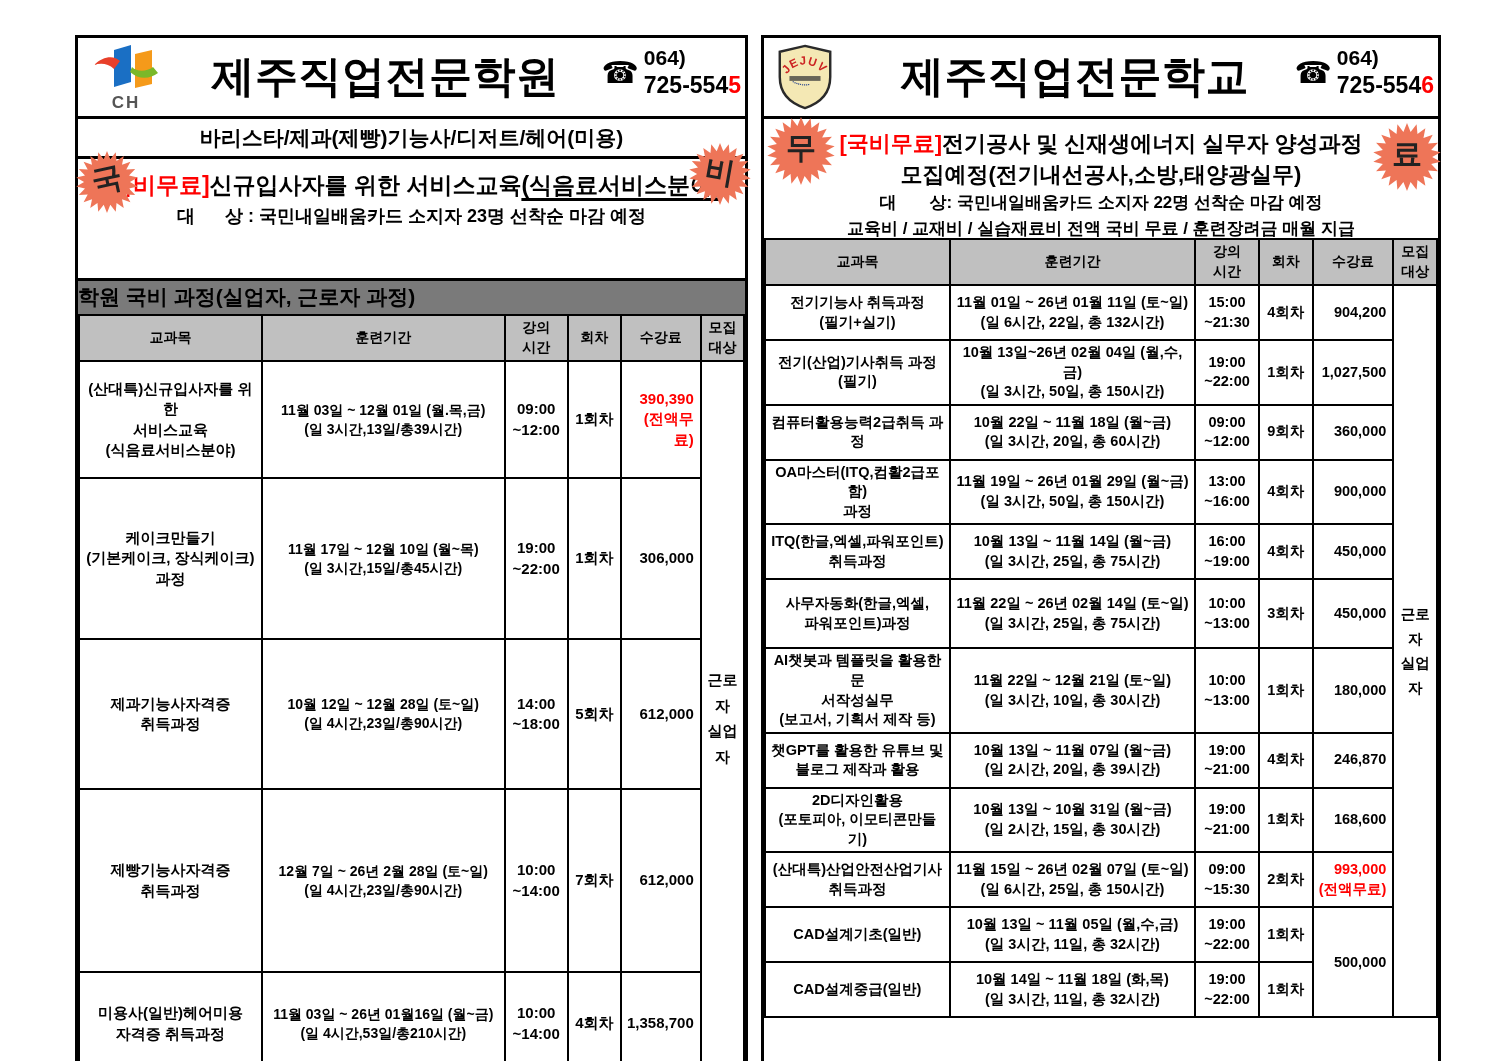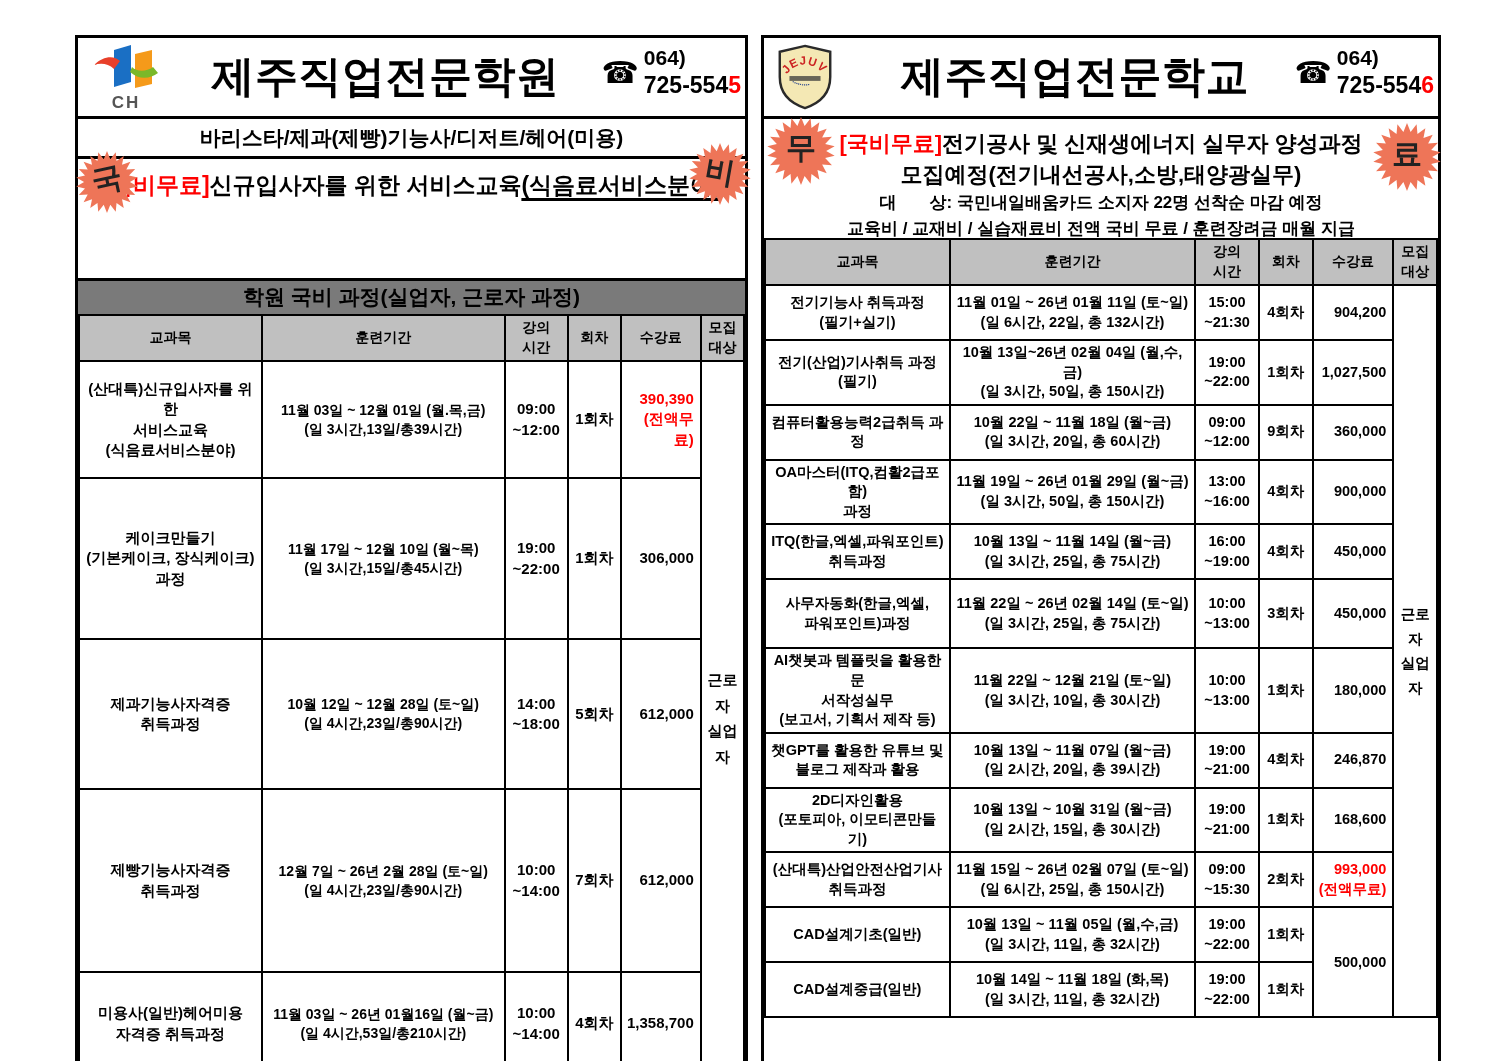--- a/index.html
+++ b/index.html
@@ -34,21 +34,21 @@
   .burst svg{width:100%;height:100%;display:block}
   .burst polygon{fill:var(--burst-color,#ee7558)}
   .burst span{position:absolute;left:50%;top:50%;transform:translate(-50%,-55%);font-size:30px;color:#222}
   .burst.tilt-l span{transform:translate(-50%,-55%) rotate(-12deg)}
   .burst.tilt-r span{transform:translate(-50%,-55%) rotate(10deg)}
   .b-tl{left:-2px;top:-8px}
   .b-tr{right:-6px;top:-16px}
   .b-tl2{left:3px;top:-2px;width:68px;height:68px}
   .b-tr2{right:-3px;top:4px;width:68px;height:68px}
 
-  .bar{border-top:3px solid #000;background:var(--bar-gray,#7a7a7a);text-align:center;font-size:21px;padding:2px 0 3px;color:#000}
+  .bar{border-top:3px solid #000;background:var(--bar-gray,#7a7a7a);font-size:21px;padding:2px 0 3px;color:#000}
 
   table{border-collapse:collapse;width:100%;table-layout:fixed}
   th,td{border:2px solid #000;white-space:pre-line;vertical-align:middle;overflow:hidden}
   thead th{background:var(--header-gray,#c0c0c0);font-size:14px;height:46px;line-height:1.4}
   td{font-size:15px;text-align:center;line-height:1.35;padding:2px 3px}
   td.fee{text-align:right;padding-right:6px}
   td.recruit{font-size:15px;line-height:1.7}
   td.time{font-size:15px}
   td.period{font-size:14px}
 
@@ -99,20 +99,21 @@
           </svg>
           <span>국</span>
         </div>
       <div class="burst b-tr tilt-r">
           <svg viewBox="0 0 100 100">
             <polygon points="50.0,0.0 55.3,13.4 64.1,2.0 65.4,16.3 77.0,7.9 74.2,22.0 87.8,17.3 81.1,30.0 95.5,29.2 85.5,39.6 99.5,42.9 87.0,50.0 99.5,57.1 85.5,60.4 95.5,70.8 81.1,70.0 87.8,82.7 74.2,78.0 77.0,92.1 65.4,83.7 64.1,98.0 55.3,86.6 50.0,100.0 44.7,86.6 35.9,98.0 34.6,83.7 23.0,92.1 25.8,78.0 12.2,82.7 18.9,70.0 4.5,70.8 14.5,60.4 0.5,57.1 13.0,50.0 0.5,42.9 14.5,39.6 4.5,29.2 18.9,30.0 12.2,17.3 25.8,22.0 23.0,7.9 34.6,16.3 35.9,2.0 44.7,13.4"></polygon>
           </svg>
           <span>비</span>
         </div>
       <p class="l1"><span class="red">[국비무료]</span><span>신규입사자를 위한 서비스교육</span><span class="u">(식음료서비스분야)</span></p>
+      <p class="l2">대      상 : 국민내일배움카드 소지자 23명 선착순 마감 예정</p>
     </div>
 
     <div class="bar">학원 국비 과정(실업자, 근로자 과정)</div>
 
     <table>
       <colgroup>
           <col style="width:27.5%">
           <col style="width:36.5%">
           <col style="width:9.5%">
           <col style="width:8%">

